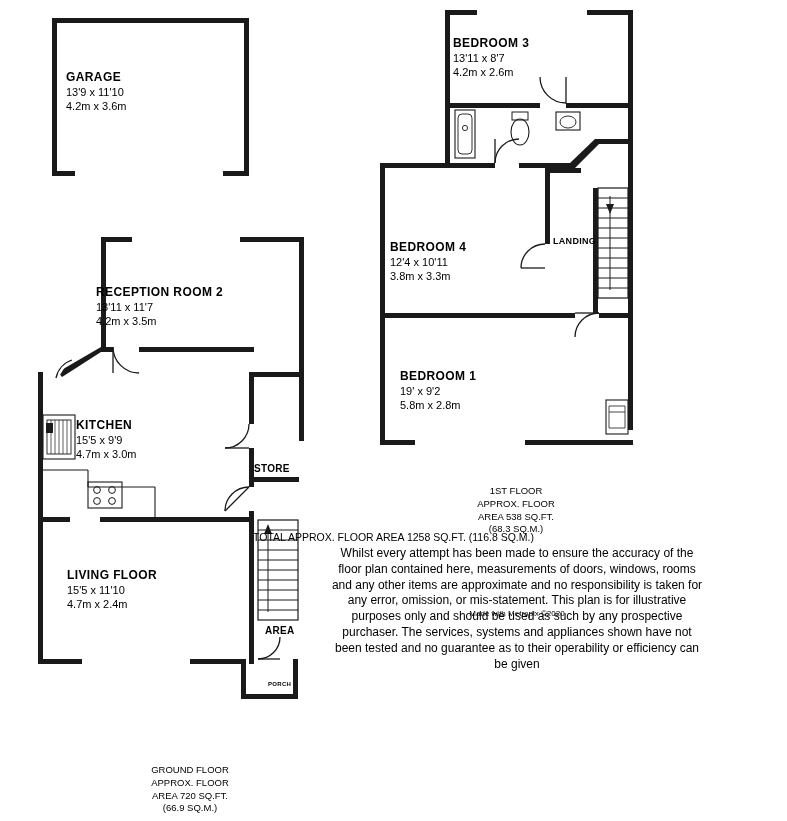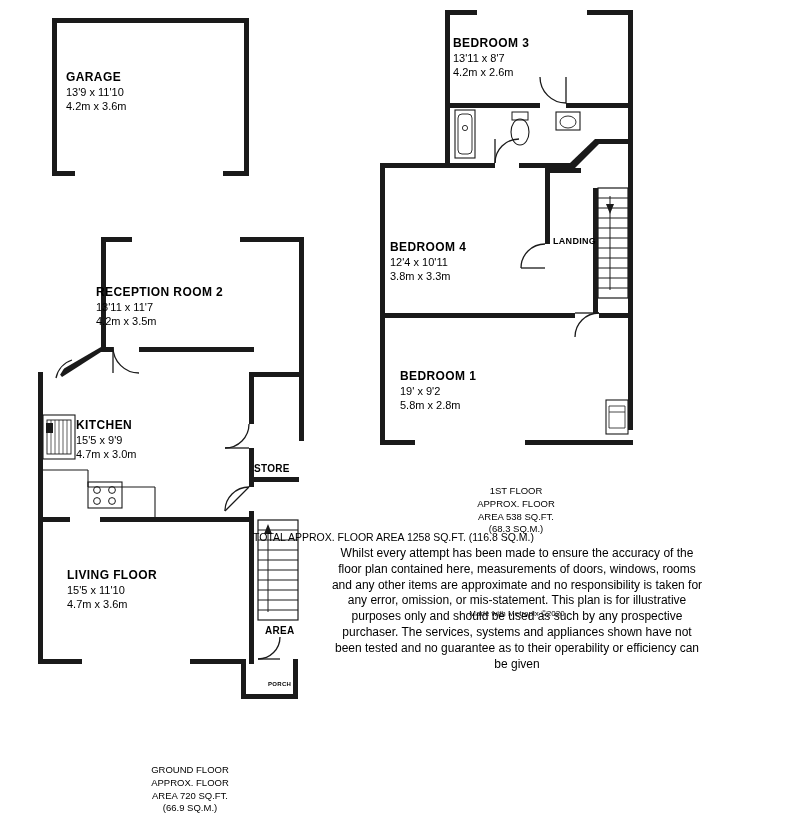--- a/index.html
+++ b/index.html
@@ -267,21 +267,21 @@
 
   <div class="room-label" style="left:76px; top:418px; width:150px;">
     <div class="name">KITCHEN</div>
     <div class="dim">15'5 x 9'9</div>
     <div class="dim">4.7m x 3.0m</div>
   </div>
 
   <div class="room-label" style="left:67px; top:568px; width:160px;">
     <div class="name">LIVING FLOOR</div>
     <div class="dim">15'5 x 11'10</div>
-    <div class="dim">4.7m x 3.6m</div>
+    <div class="dim">4.7m x 2.4m</div>
   </div>
 
   <div class="small-label" style="left:254px; top:447px;margin-top:16px;">STORE</div>
   <div class="small-label" style="left:265px; top:625px;">AREA</div>
   <div class="tiny-label" style="left:268px; top:681px;">PORCH</div>
 
   <div class="room-label" style="left:453px; top:36px; width:174px;">
     <div class="name">BEDROOM 3</div>
     <div class="dim">13'11 x 8'7</div>
     <div class="dim">4.2m x 2.6m</div>

